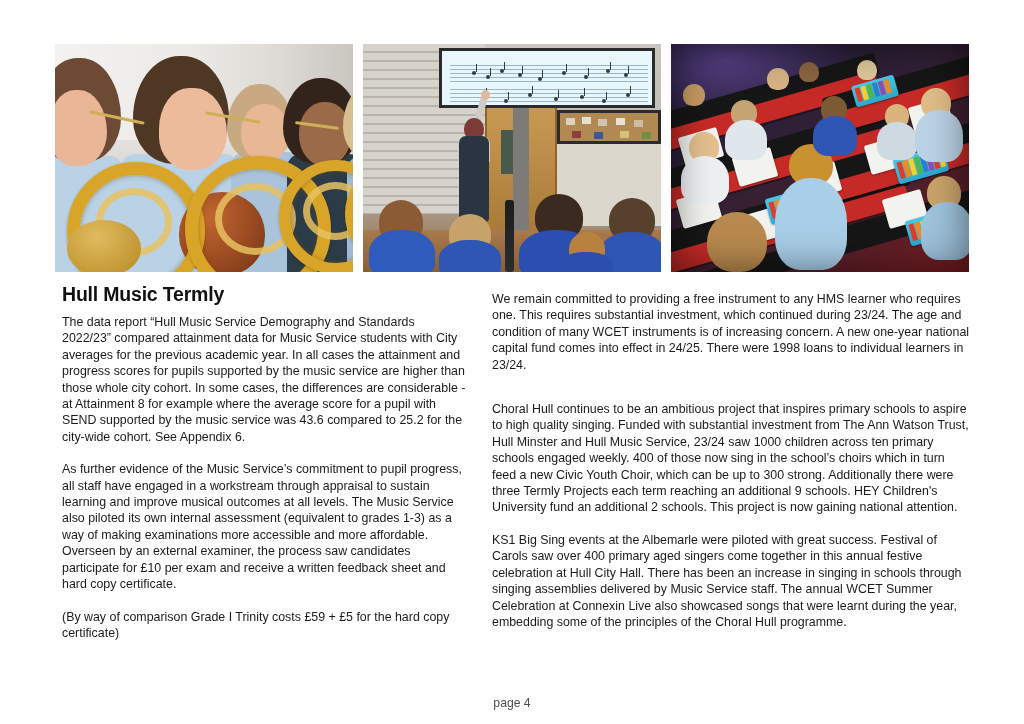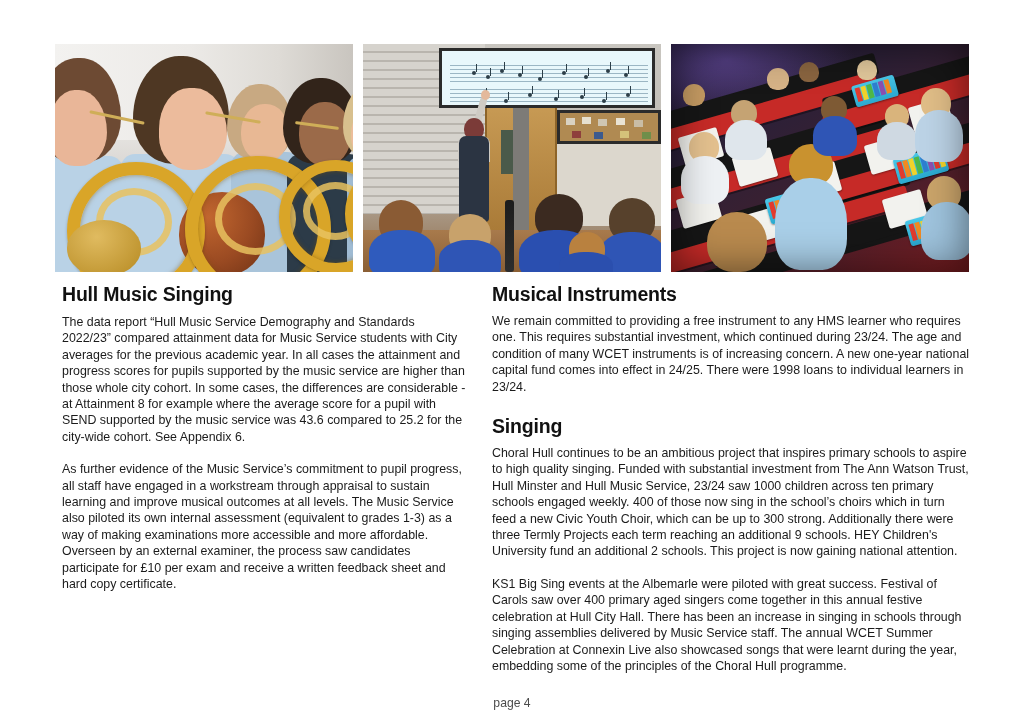--- a/index.html
+++ b/index.html
@@ -440,35 +440,34 @@
       <div class="kidh" style="left:186px; top:16px;  width:20px; height:20px; background:#e0c79b;"></div>
       <div class="kidh" style="left:12px;  top:40px;  width:22px; height:22px; background:#c49a62;"></div>
 
       <div class="vig"></div>
     </div>
   </div>
 </div>
 
 <div class="col col-left">
   <h2 class="sec">
-    <span class="l2">Hull Music Singing</span>
+    <span class="l2">Hull Music Termly</span>
   </h2>
   <div class="gap-after-h"></div>
   <p class="body">The data report “Hull Music Service Demography and Standards 2022/23” compared attainment data for Music Service students with City averages for the previous academic year. In all cases the attainment and progress scores for pupils supported by the music service are higher than those whole city cohort. In some cases, the differences are considerable - at Attainment 8 for example where the average score for a pupil with SEND supported by the music service was 43.6 compared to 25.2 for the city-wide cohort. See Appendix 6.</p>
   <div class="gap-para"></div>
   <p class="body">As further evidence of the Music Service’s commitment to pupil progress, all staff have engaged in a workstream through appraisal to sustain learning and improve musical outcomes at all levels. The Music Service also piloted its own internal assessment (equivalent to grades 1-3) as a way of making examinations more accessible and more affordable. Overseen by an external examiner, the process saw candidates participate for £10 per exam and receive a written feedback sheet and hard copy certificate.</p>
   <div class="gap-para"></div>
+  <p class="body">(By way of comparison Grade I Trinity costs £59 + £5 for the hard copy certificate)</p>
 </div>
 
 <div class="col col-right">
-  <h2 class="sec">Musical Instruments</h2>
   <div class="gap-after-h2"></div>
   <p class="body">We remain committed to providing a free instrument to any HMS learner who requires one. This requires substantial investment, which continued during 23/24. The age and condition of many WCET instruments is of increasing concern. A new one-year national capital fund comes into effect in 24/25. There were 1998 loans to individual learners in 23/24.</p>
 
   <div class="gap-before-h"></div>
-  <h2 class="sec">Singing</h2>
   <div class="gap-after-h2"></div>
   <p class="body">Choral Hull continues to be an ambitious project that inspires primary schools to aspire to high quality singing. Funded with substantial investment from The Ann Watson Trust, Hull Minster and Hull Music Service, 23/24 saw 1000 children across ten primary schools engaged weekly.  400 of those now sing in the school’s choirs which in turn feed a new Civic Youth Choir, which can be up to 300 strong. Additionally there were three Termly Projects each term reaching an additional 9 schools. HEY Children's University fund an additional 2 schools. This project is now gaining national attention.</p>
   <div class="gap-para"></div>
   <p class="body">KS1 Big Sing events at the Albemarle were piloted with great success. Festival of Carols saw over 400 primary aged singers come together in this annual festive celebration at Hull City Hall. There has been an increase in singing in schools through singing assemblies delivered by Music Service staff. The annual WCET Summer Celebration at Connexin Live also showcased songs that were learnt during the year, embedding some of the principles of the Choral Hull programme.</p>
 </div>
 
 <div class="footer">page 4</div>
 
 </body></html>

